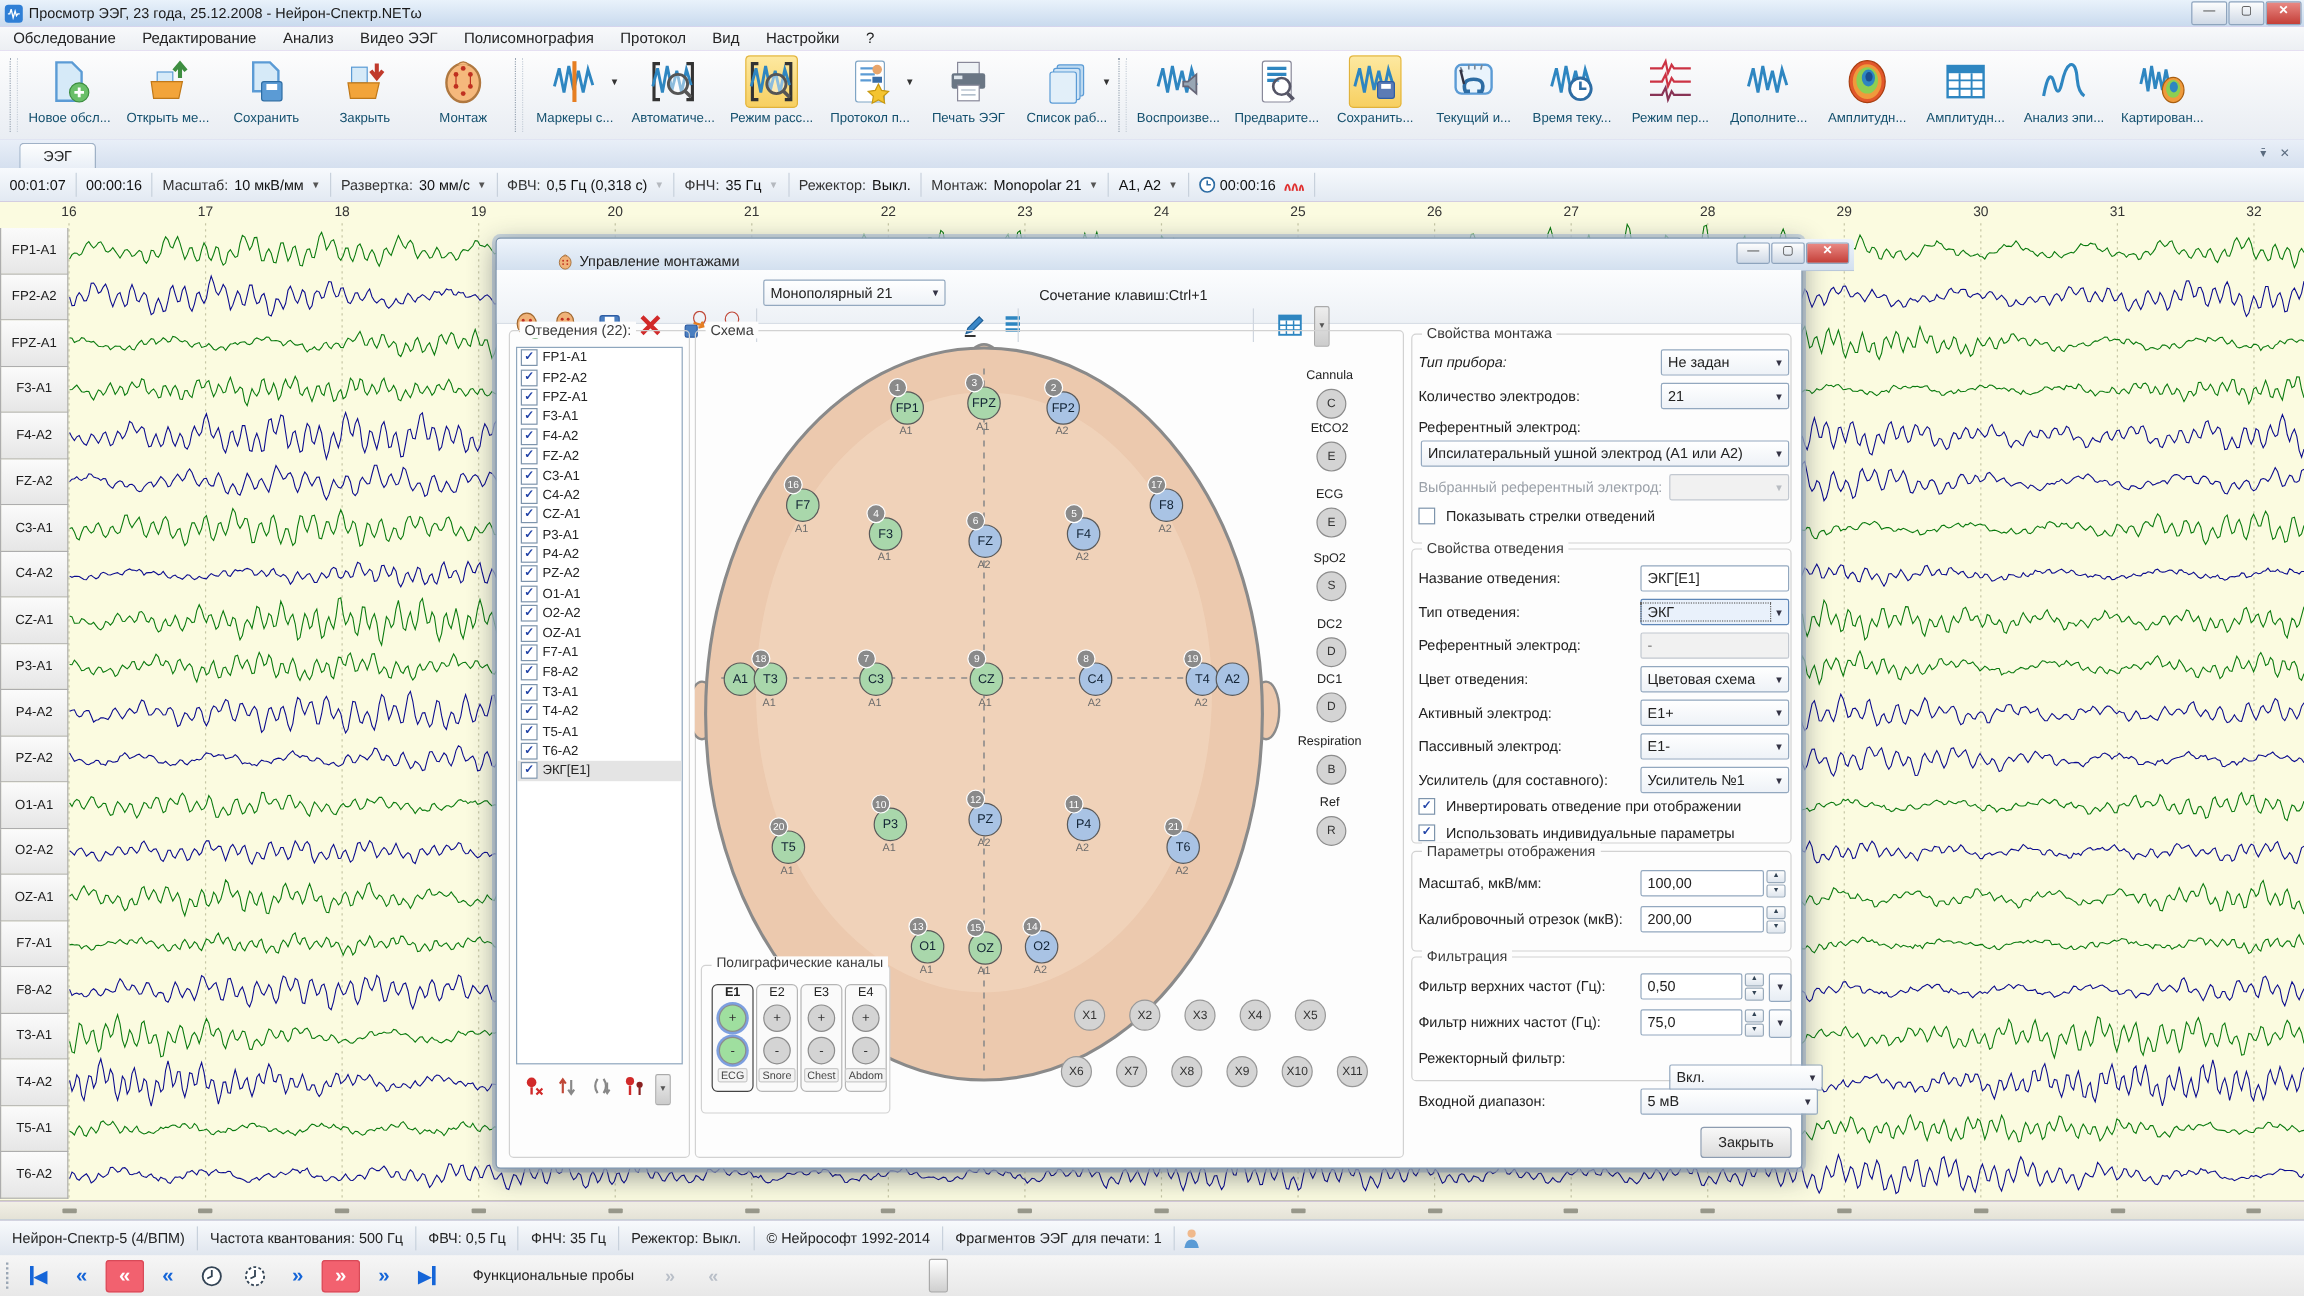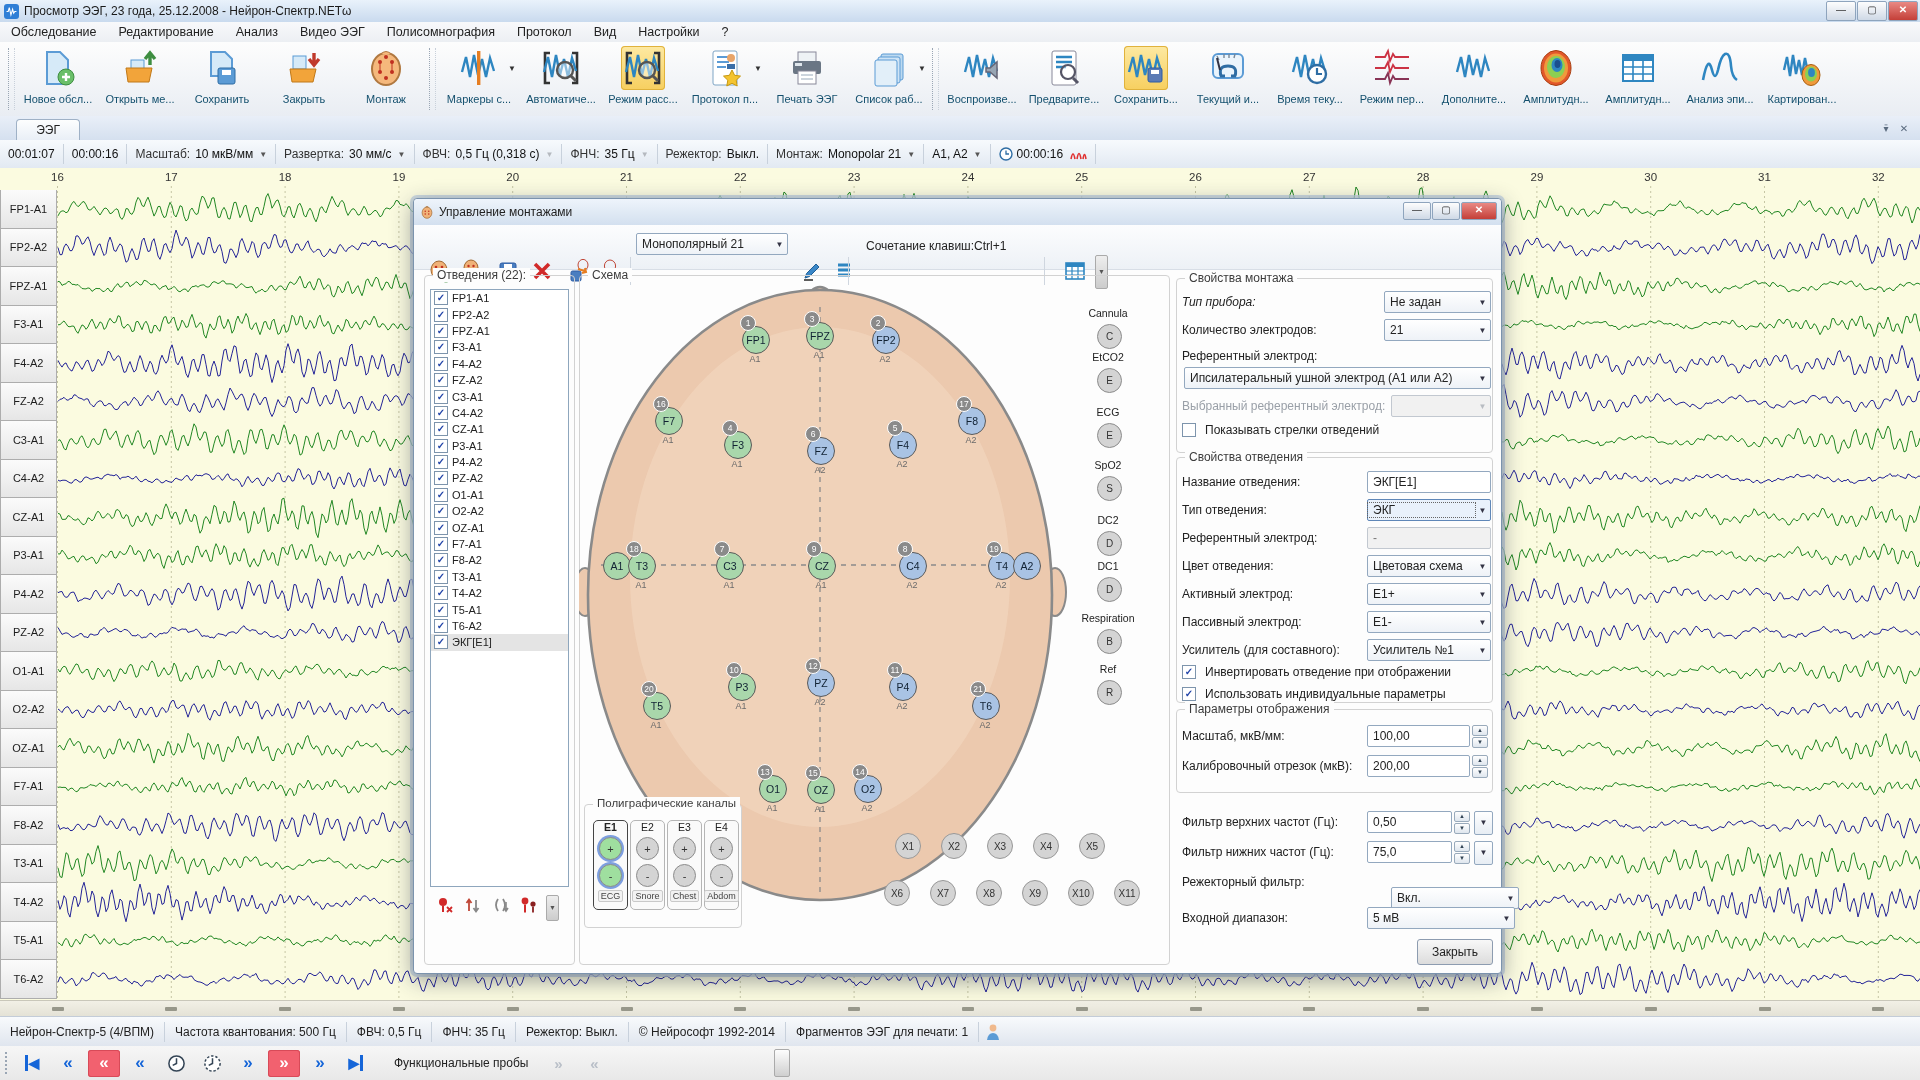--- a/index.html
+++ b/index.html
@@ -62,21 +62,21 @@
   .pbtn{width:32px;height:27px;margin-right:4px;border-radius:3px;display:flex;align-items:center;justify-content:center;
         color:#1565d8;font-size:17px;font-weight:bold;}
   .pbtn.red{background:#f2616f;color:#fff;box-shadow:0 0 0 1px #d84a58 inset;}
   .pbtn.gray{color:#b9bfc8;font-size:15px;}
   #fp-label{font-size:12px;color:#222;margin:0 14px 0 18px;}
   .pscroll{width:14px;height:26px;background:linear-gradient(#fdfdfd,#cfcfcf);border:1px solid #aaa;border-radius:2px;}
   
   #dialog{left:413px;top:198px;width:1087px;height:774px;background:#fdfdfd;border:1px solid #7b93ad;
           border-radius:4px;box-shadow:0 6px 22px rgba(30,40,60,.45), 0 0 0 3px rgba(190,205,222,.75);z-index:30;}
   #dlg-title{position:absolute;left:0;top:0;width:100%;height:26px;background:linear-gradient(#eef4fb,#d3e0ef);
-             border-bottom:1px solid #b9c8da;border-radius:4px 4px 0 0;display:flex;align-items:center;font-size:12px;}
+             border-bottom:1px solid #b9c8da;border-radius:4px 4px 0 0;display:flex;align-items:flex-end;font-size:12px;padding-left:44px;}
   #dlg-toolbar{position:absolute;left:0;top:26px;width:100%;height:44px;background:linear-gradient(#fcfdfe,#edf1f6);
                border-bottom:1px solid #d8dee6;}
   .dtbtn{position:absolute;top:30px;width:32px;height:32px;border-radius:3px;display:flex;align-items:center;justify-content:center;}
   .dsep{position:absolute;top:32px;width:1px;height:28px;background:#cfd6df;}
   .gbox{position:absolute;border:1px solid #d2d2d2;border-radius:4px;}
   .gtitle{position:absolute;top:-8px;left:8px;background:#fdfdfd;padding:0 4px;font-size:12px;color:#3c3c3c;white-space:nowrap;}
   
   #leadlist{position:absolute;left:16px;top:90px;width:137px;height:596px;background:#fff;border:1px solid #8ea6bd;overflow:hidden;}
   .leaditem{height:16.4px;display:flex;align-items:center;padding-left:3px;font-size:11px;}
   .leaditem.sel{background:#e4e4e4;}
@@ -995,20 +995,23 @@
 
     <div class="gbox" style="left:762px;top:79px;width:315px;height:173px;">
       <span class="gtitle">Свойства монтажа</span>
     </div>
     <div class="gbox" style="left:762px;top:258px;width:315px;height:244px;">
       <span class="gtitle">Свойства отведения</span>
     </div>
     <div class="gbox" style="left:762px;top:510px;width:315px;height:82px;">
       <span class="gtitle">Параметры отображения</span>
     </div>
+    <div class="gbox" style="left:762px;top:598px;width:315px;height:102px;">
+      <span class="gtitle">Фильтрация</span>
+    </div>
     <div id="proprows">
         <span class="plabel" style="left: 768px; top: 96px; font-style: italic;">Тип прибора:</span>
         <div class="combo" style="left: 970px; top: 92px; width: 107px;">
           <span class="cval">Не задан</span>
           <span class="carr">▼</span>
         </div>
         <span class="plabel" style="left: 768px; top: 124px;">Количество электродов:</span>
         <div class="combo" style="left: 970px; top: 120px; width: 107px;">
           <span class="cval">21</span>
           <span class="carr">▼</span>

